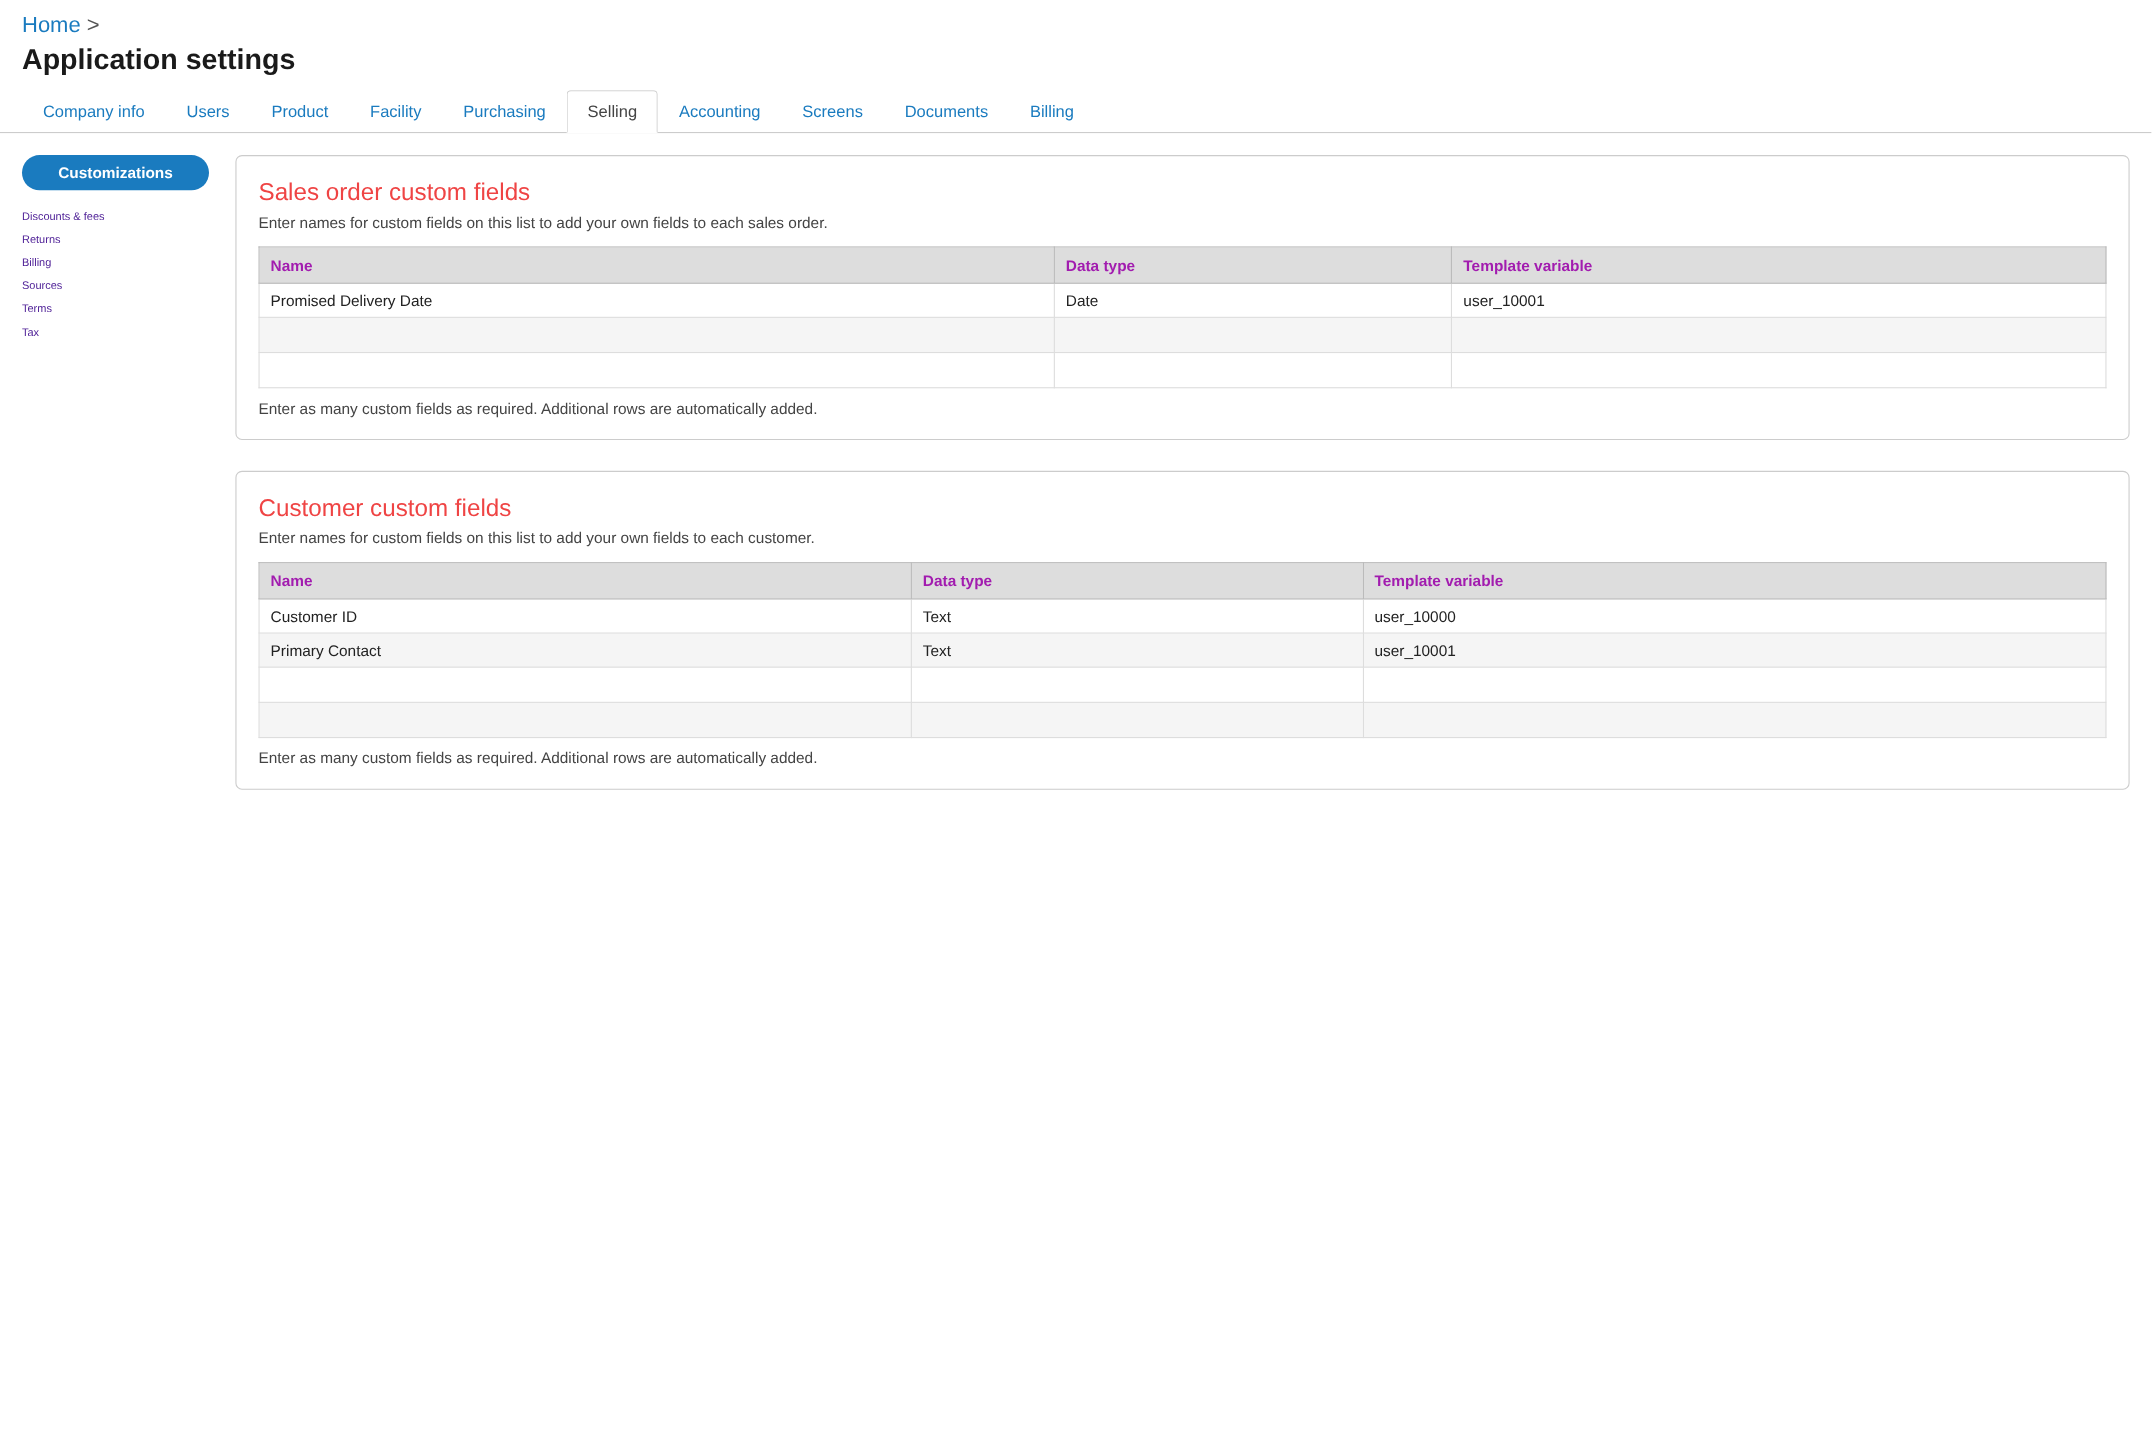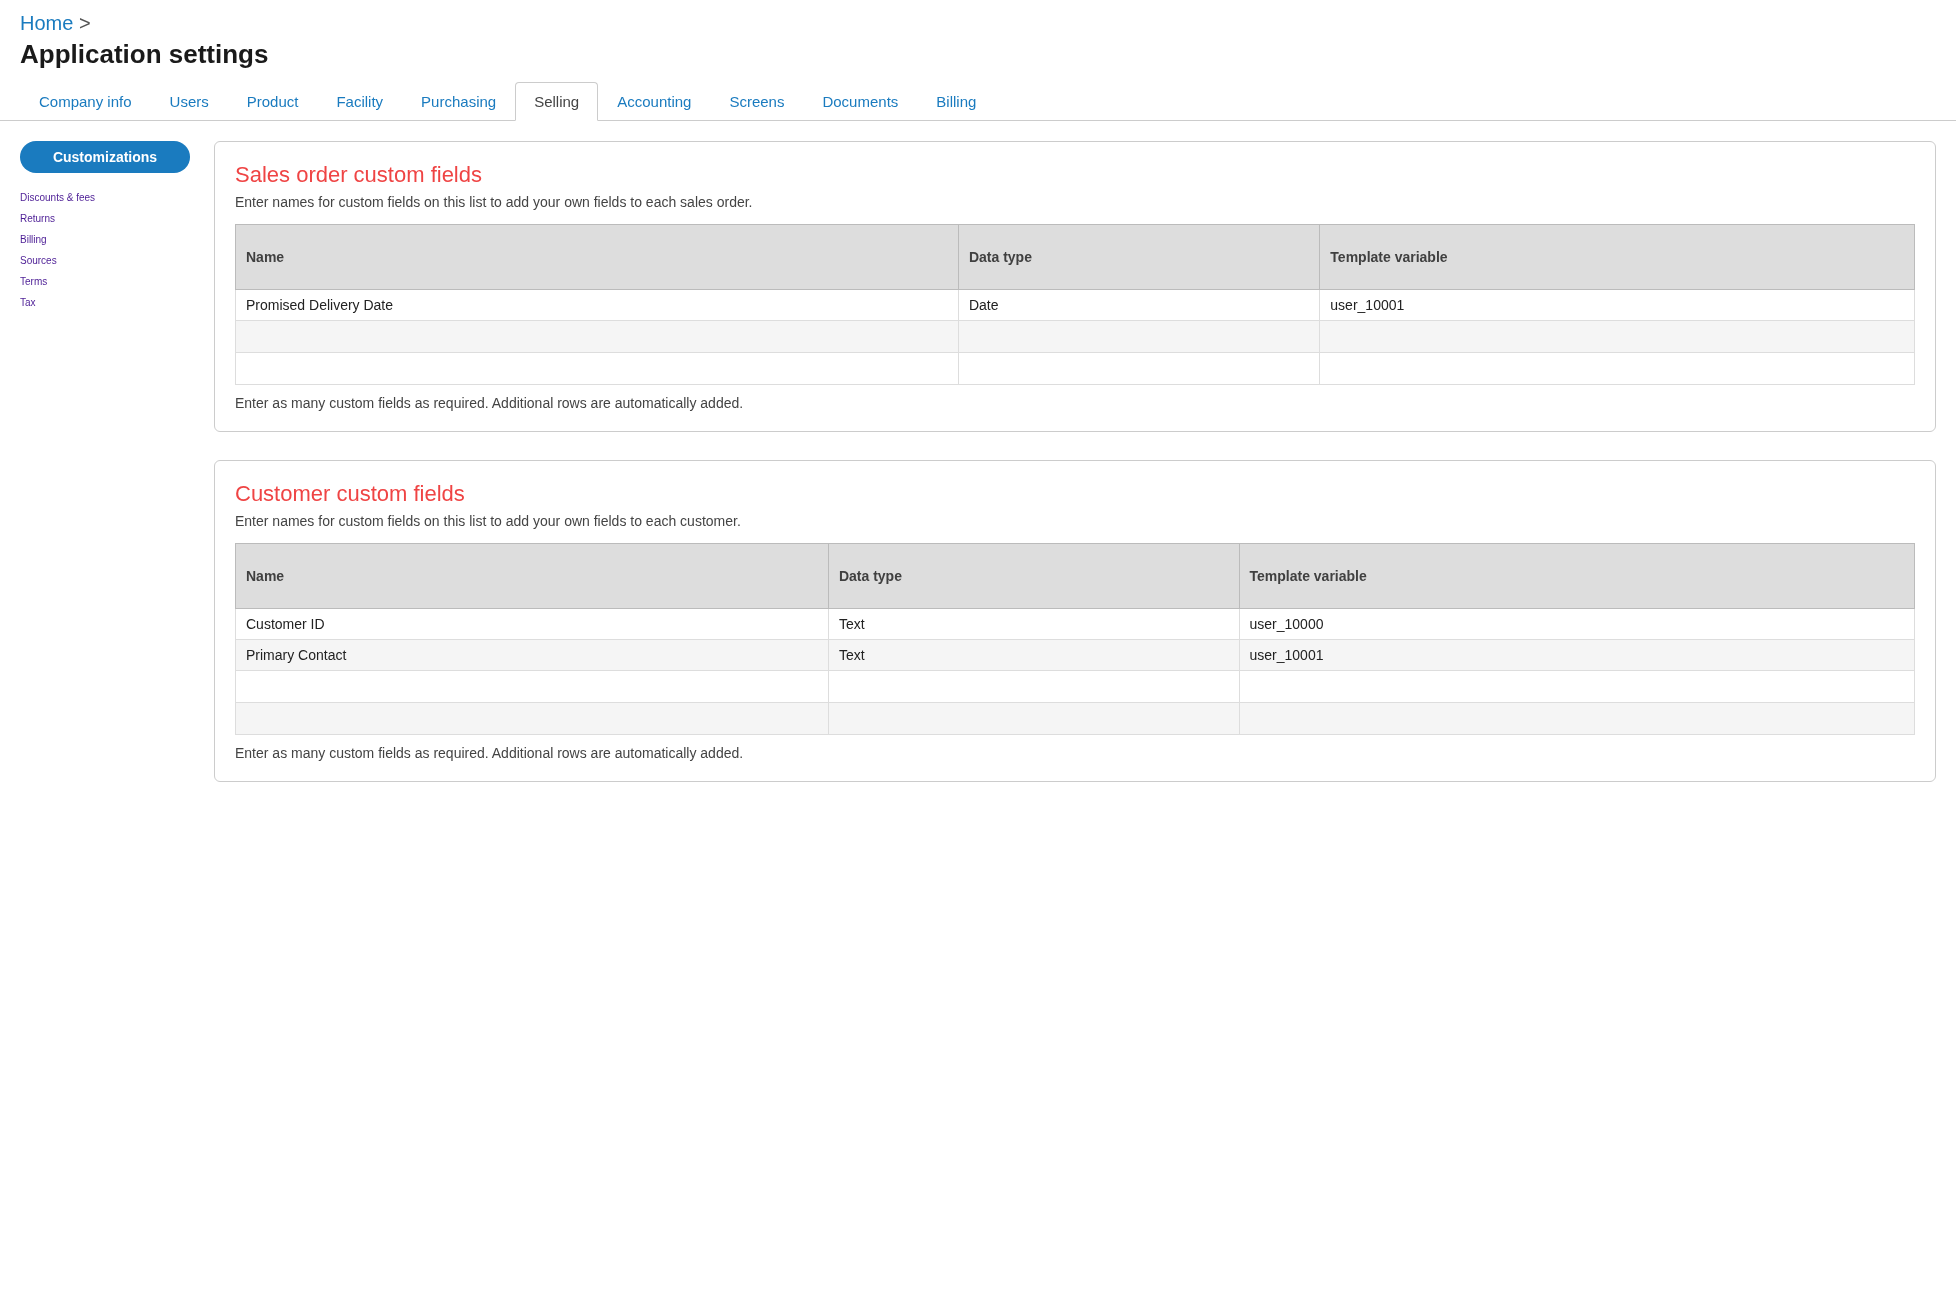--- a/index.html
+++ b/index.html
@@ -23,21 +23,21 @@
 
     .main { flex: 1; display: flex; flex-direction: column; gap: 28px; }
 
     .section-box { border: 1px solid #ccc; border-radius: 6px; padding: 20px; background: #fff; }
     .section-title { font-size: 22px; color: #ef4444; font-weight: 400; margin-bottom: 6px; }
     .section-desc { font-size: 14px; color: #444; margin-bottom: 14px; }
     .section-footer { font-size: 14px; color: #444; margin-top: 10px; }
 
     table { width: 100%; border-collapse: collapse; }
     thead tr { background: #ddd; }
-    thead th { text-align: left; padding: 24px 10px; font-size: 14px; font-weight: 600; color: #404040; border: 1px solid #bbb; }
+    thead th { text-align: left; padding: 8px 10px; font-size: 14px; font-weight: 600; color: #a21caf; border: 1px solid #bbb; }
     tbody tr { border-bottom: 1px solid #ddd; }
     tbody tr:nth-child(odd) { background: #fff; }
     tbody tr:nth-child(even) { background: #f5f5f5; }
     tbody td { padding: 7px 10px; font-size: 14px; color: #222; border: 1px solid #ddd; }
     .empty-row td { height: 32px; }
 
     .edit-link { color: #1a7bbf; font-size: 14px; cursor: pointer; text-decoration: none; }
 
     .badge-num { color: #cc0000; font-size: 18px; font-weight: bold; margin-left: 8px; }
   </style>

